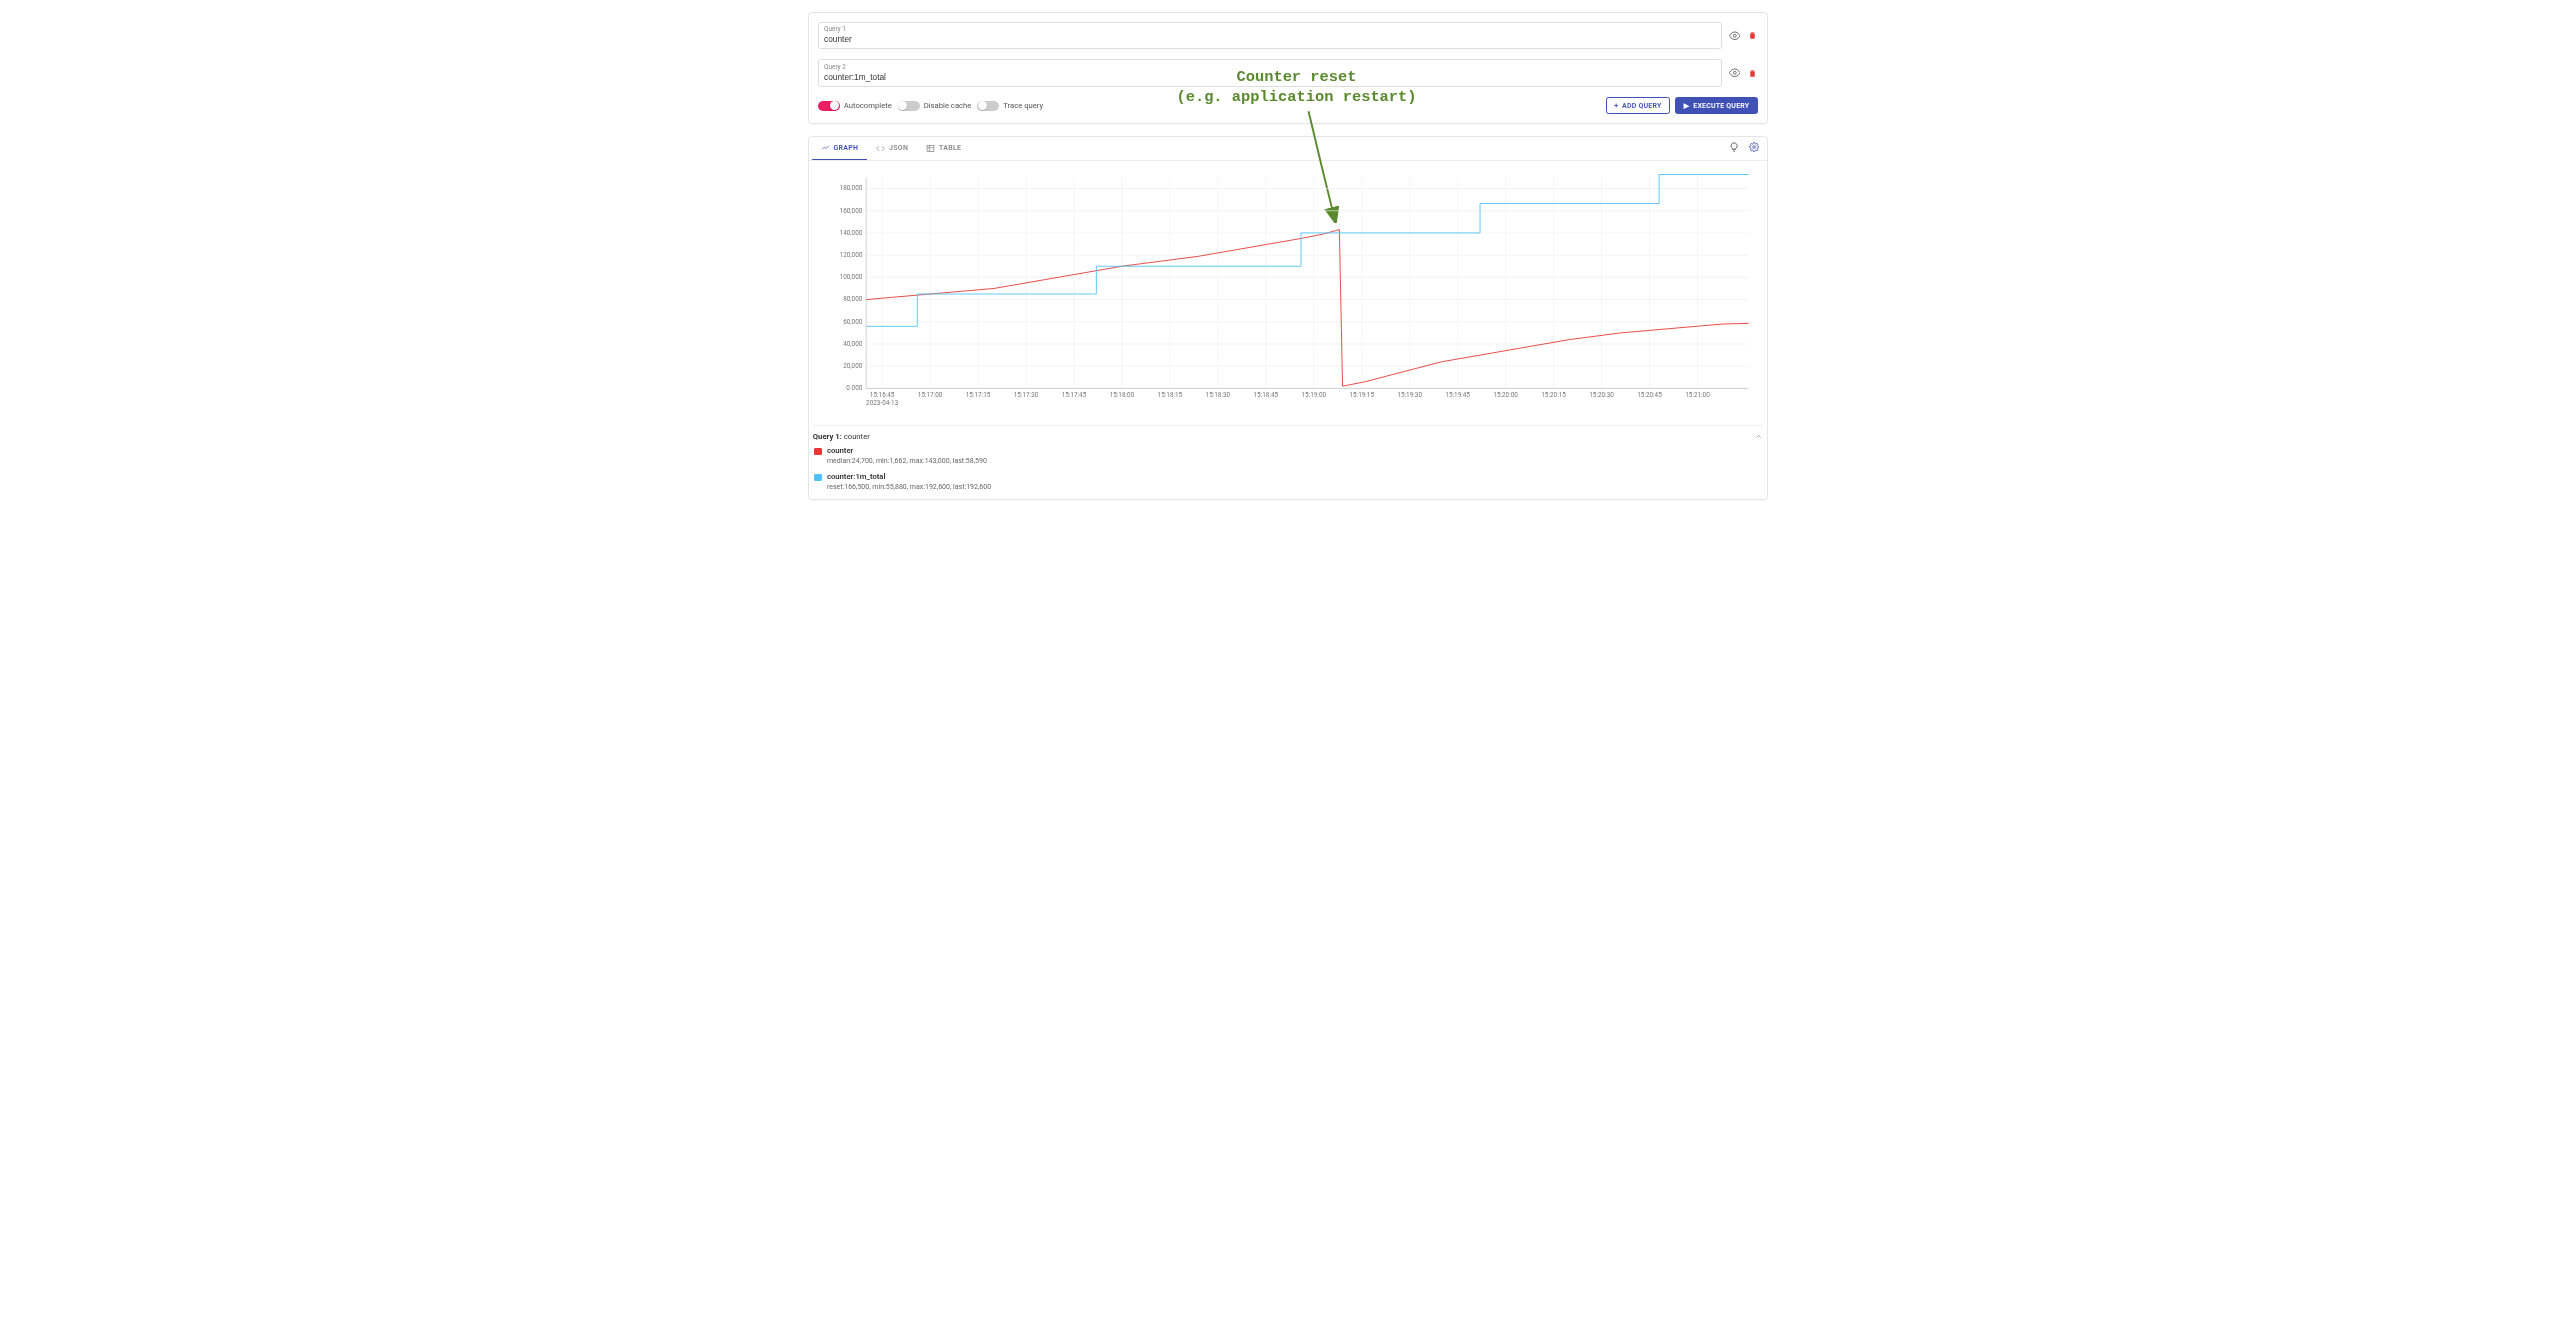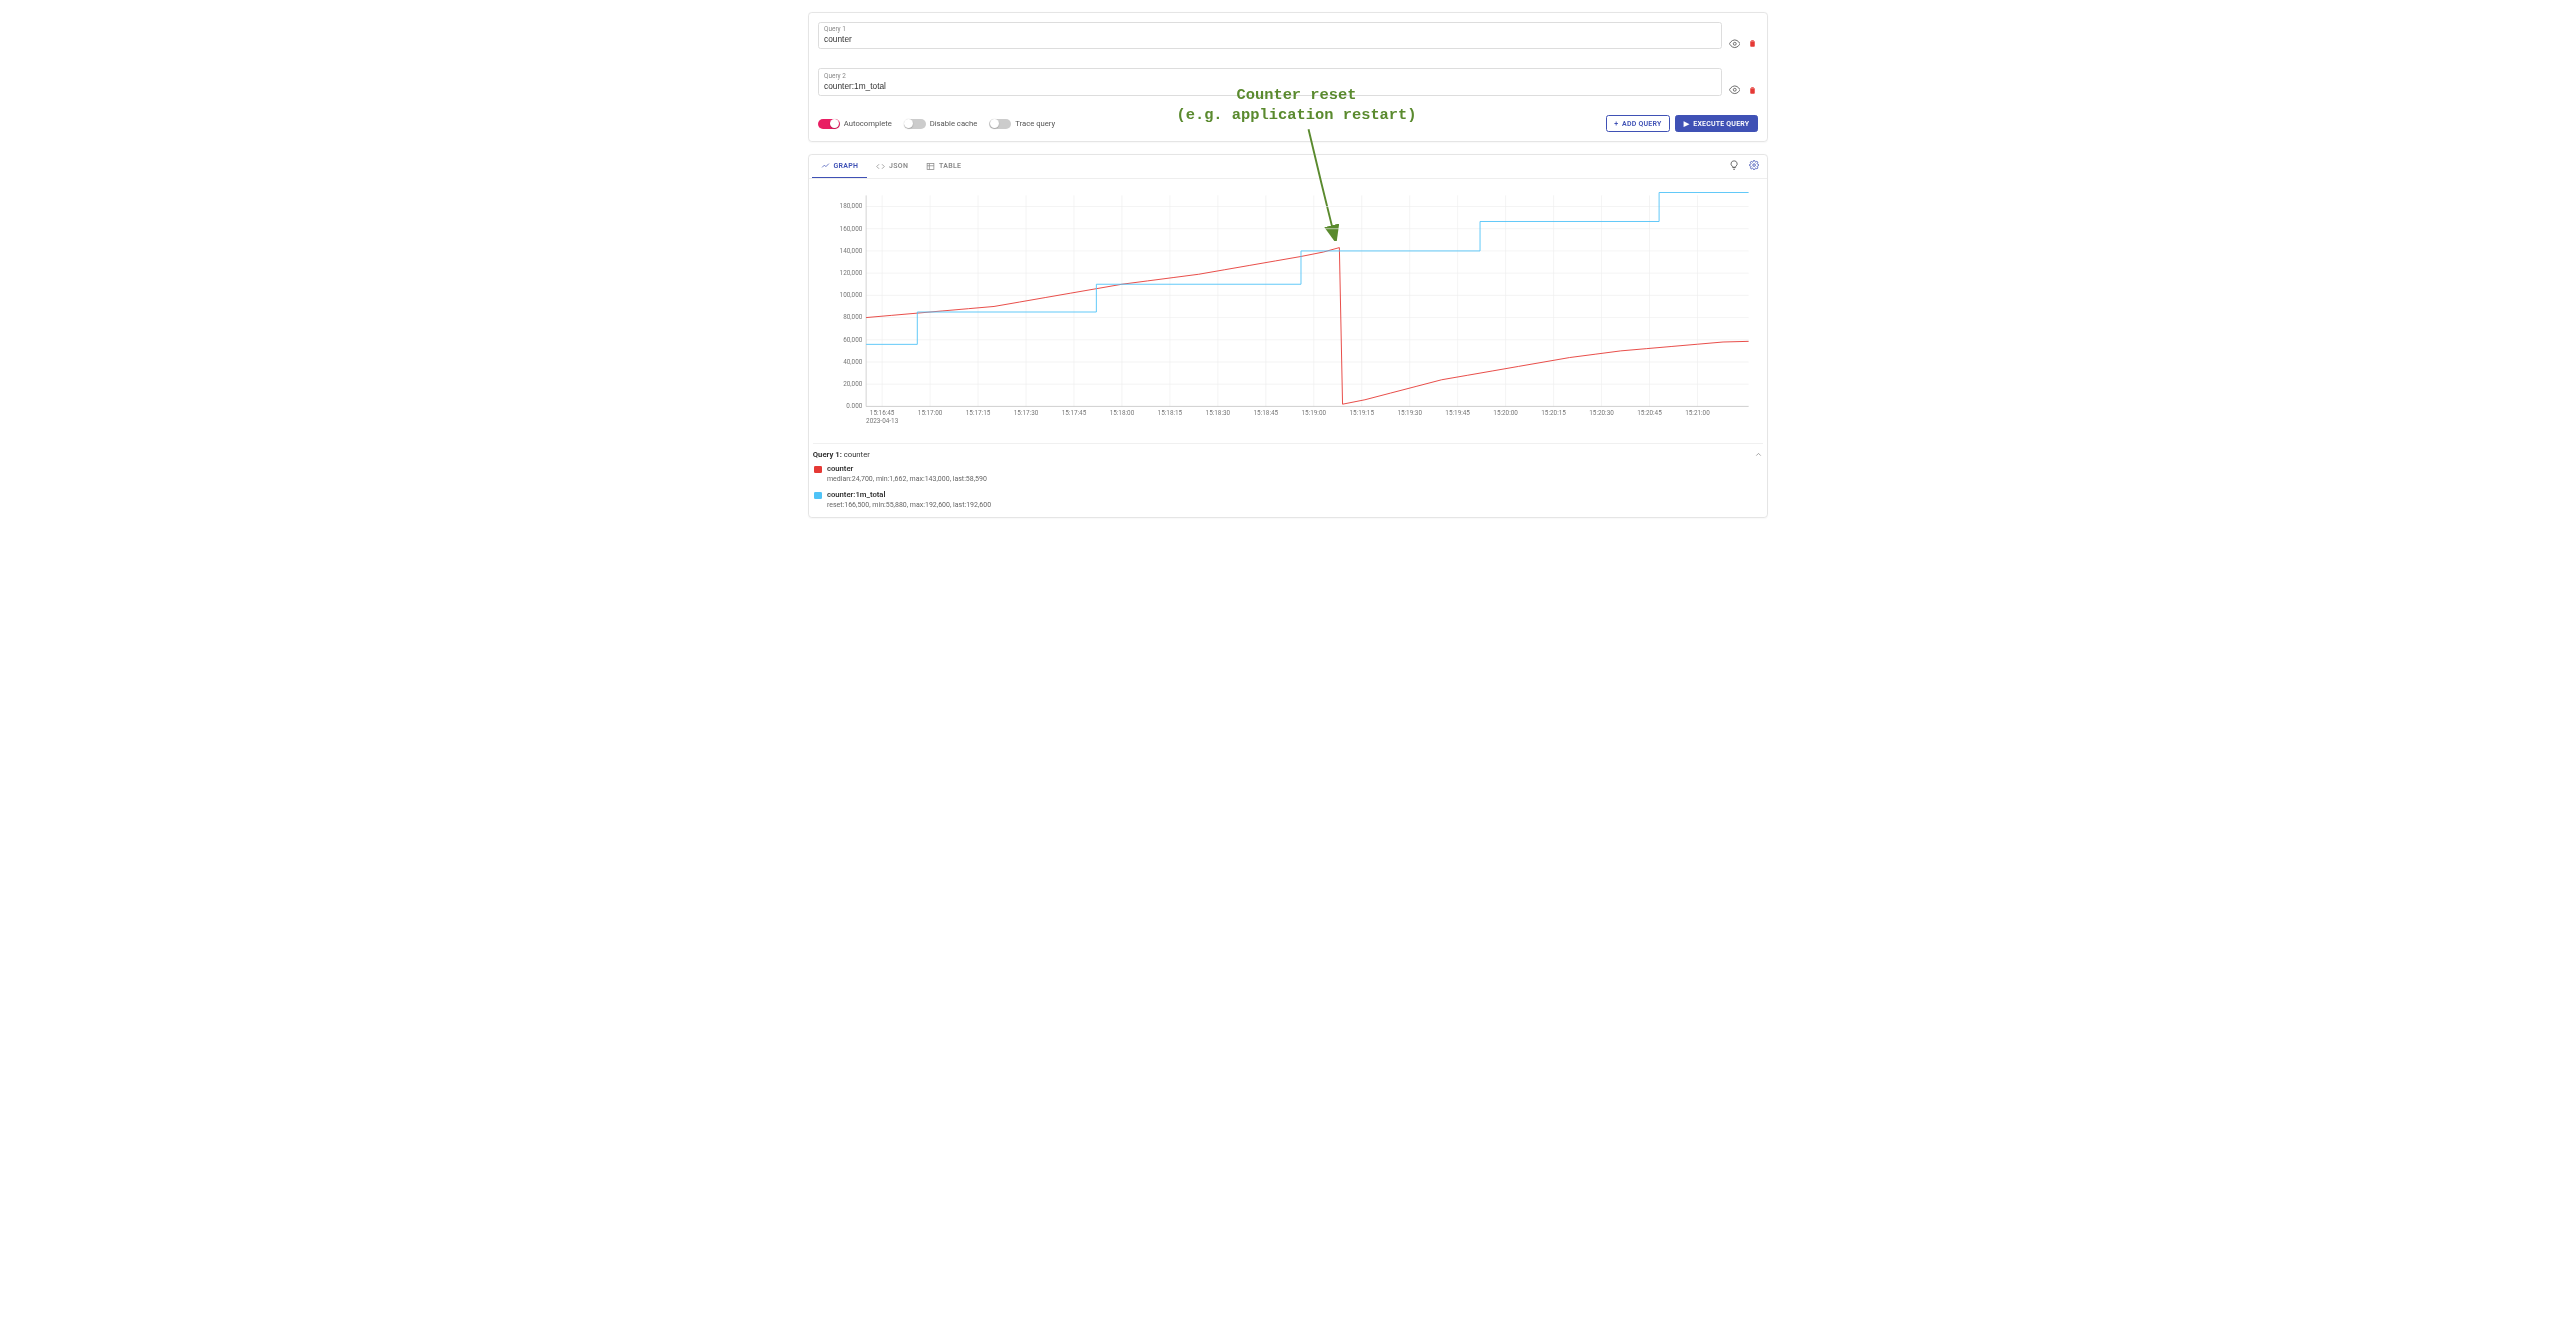--- a/index.html
+++ b/index.html
@@ -1,30 +1,30 @@
 <!DOCTYPE html>
 <html style="font-size:10.2px"><head>
 <meta charset="utf-8">
 <style>
   * { box-sizing: border-box; margin: 0; padding: 0; }
   body { font-family: -apple-system, BlinkMacSystemFont, "Segoe UI", Roboto, sans-serif; background:#fff; color:#333; font-size:8.3px; }
   .page { width:960px; margin:0 auto; padding:11.5px 0; position:relative; }
   .panel { border:0.6px solid #e5e5e5; border-radius:3.8px; padding:9px 9px 9px 9px; margin-bottom:11.5px; box-shadow:0 0.6px 1.3px rgba(0,0,0,0.03); }
 
-  .query-row { display:flex; align-items:flex-end; gap:6.4px; margin-bottom:19px; }
+  .query-row { display:flex; align-items:center; gap:6.4px; margin-bottom:10px; }
   .query-input-wrap { flex:1; border:0.6px solid #ddd; border-radius:2.6px; padding:2.6px 5.1px 3.8px 5.1px; }
   .query-label { font-size:6.4px; color:#888; }
   .query-input { width:100%; border:none; outline:none; font-size:8.3px; color:#333; padding-top:1.3px; }
 
   .eye-icon, .trash-icon { width:11.5px; height:11.5px; display:flex; align-items:center; justify-content:center; cursor:pointer; }
   .trash-icon svg { color:#e53935; }
   .eye-icon svg { color:#666; }
 
   .controls-row { display:flex; align-items:center; justify-content:space-between; margin-top:6.4px; }
-  .toggles { display:flex; gap:12px; }
+  .toggles { display:flex; gap:6px; }
   .toggle-item { display:flex; align-items:center; gap:3.8px; font-size:7.7px; color:#555; }
   .switch { width:22px; height:10.2px; border-radius:6.4px; position:relative; background:#ccc; }
   .switch.on { background:#e91e63; }
   .switch .knob { width:9px; height:9px; border-radius:50%; background:#fff; position:absolute; top:0.6px; left:0.6px; transition:left .2s; box-shadow:0 0.6px 1.3px rgba(0,0,0,0.3); }
   .switch.on .knob { left:12px; }
   .buttons { display:flex; gap:5.1px; }
   .btn { display:flex; align-items:center; gap:3.8px; border-radius:2.6px; padding:3.8px 7.7px; font-size:7px; font-weight:600; letter-spacing:0.2px; cursor:pointer; }
   .btn-outline { border:0.6px solid #3f51b5; color:#3f51b5; background:#fff; }
   .btn-primary { border:0.6px solid #3f51b5; color:#fff; background:#3f51b5; }
 

